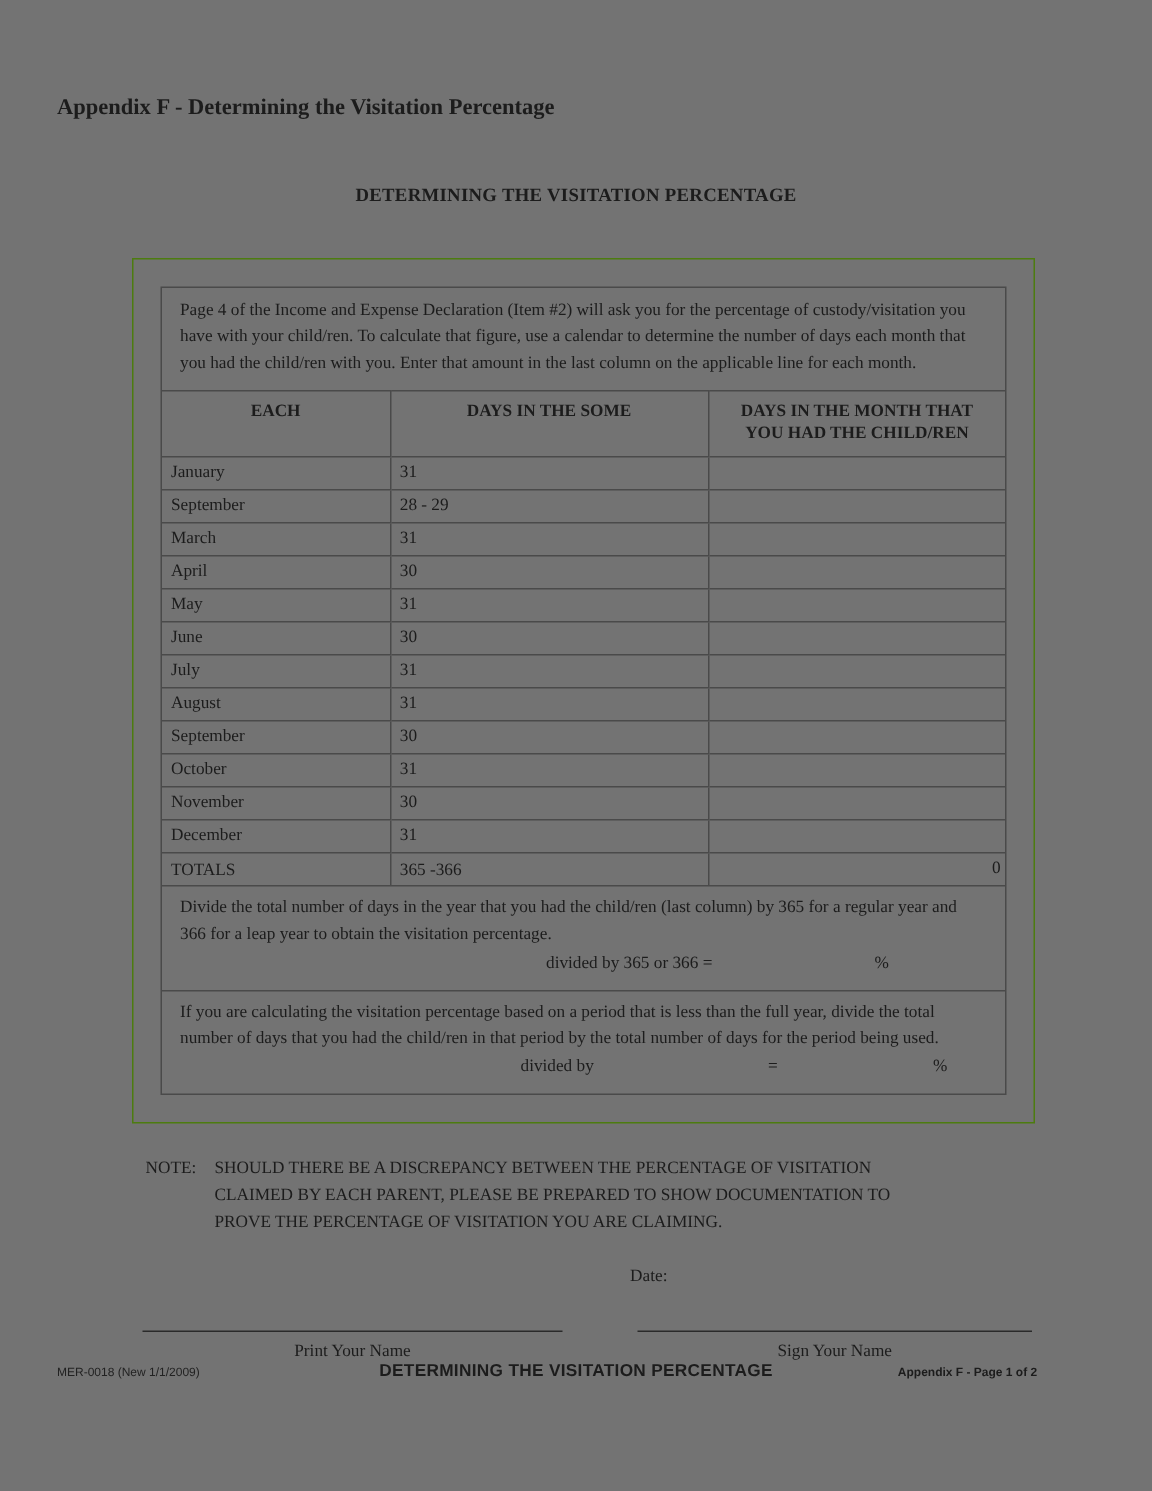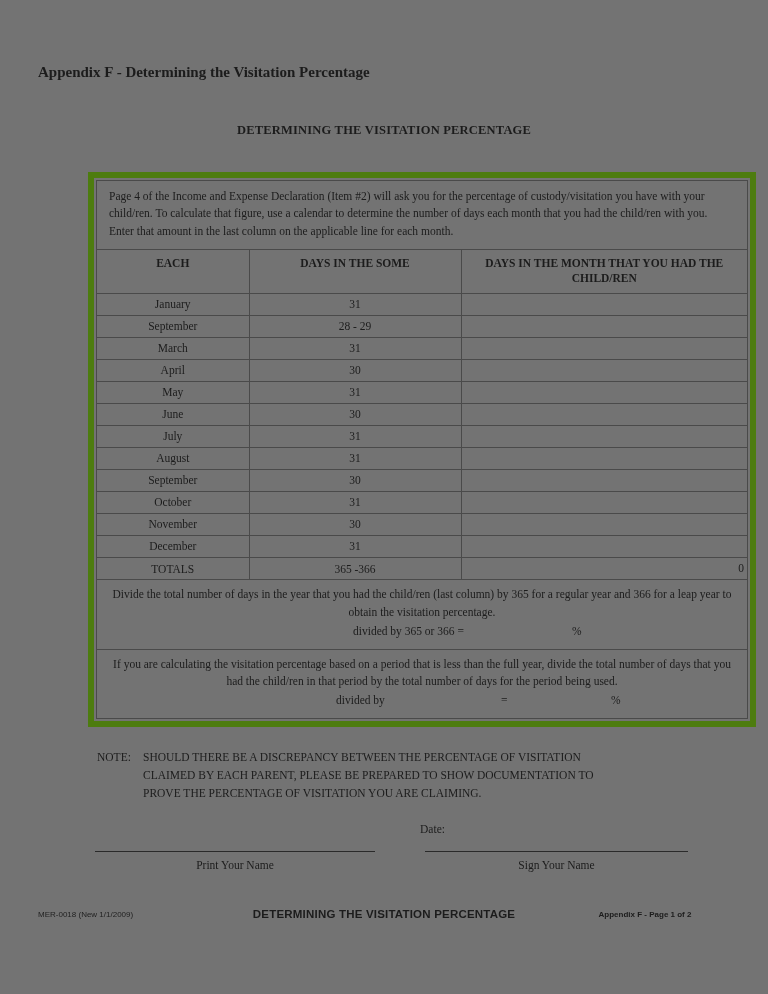--- a/index.html
+++ b/index.html
@@ -21,23 +21,23 @@
   }
   .doc-title {
     margin-top: 42px;
     text-align: center;
     font-size: 12.5px;
     font-weight: bold;
     letter-spacing: 0.2px;
   }
   .box-outer {
     margin: 34px 0 0 88px;
-    width: 668px;
-    border: 6px solid #4d7c0f;
-    padding: 2px;
+    width: 602px;
+    border: 1px solid #4d7c0f;
+    padding: 18px;
   }
   .box-inner { border: 1px solid #4a4a4a; }
   .intro {
     margin: 0;
     padding: 7px 12px 9px 12px;
     font-size: 11.5px;
     line-height: 1.5;
   }
   table.month-table {
     width: 100%;
@@ -52,36 +52,36 @@
     font-weight: bold;
     padding: 6px 14px 6px 14px;
     vertical-align: top;
     line-height: 1.35;
     text-align: center;
   }
   .month-table td {
     border-top: 1px solid #4a4a4a;
     font-size: 11.5px;
     padding: 4px 6px;
-    text-align: center;
+    text-align: left;
     height: 22px;
   }
   .month-table th:not(:last-child),
   .month-table td:not(:last-child) { border-right: 1px solid #4a4a4a; }
   .totals-value {
     text-align: right !important;
     padding-right: 3px !important;
     vertical-align: top;
   }
   .section {
     border-top: 1px solid #4a4a4a;
     padding: 6px 12px 9px 12px;
     font-size: 11.5px;
   }
-  .section p { margin: 0; line-height: 1.5; text-align: center; }
+  .section p { margin: 0; line-height: 1.5; }
   .formula-line { position: relative; height: 17px; margin-top: 2px; }
   .formula-line span { position: absolute; top: 2px; white-space: nowrap; }
   .f-pos-a { left: 244px; }
   .f-pos-pct1 { left: 463px; }
   .f-pos-b { left: 227px; }
   .f-pos-eq { left: 392px; }
   .f-pos-pct2 { left: 502px; }
   .note-block {
     display: flex;
     margin: 22px 0 0 97px;
@@ -97,21 +97,21 @@
     font-size: 11.5px;
     line-height: 1.6;
   }
   .date-line {
     margin: 20px 0 0 97px;
     font-size: 11.5px;
     text-align: center;
   }
   .sig-row {
     display: flex;
-    margin: 16px 0 0 95px;
+    margin: 30px 0 0 95px;
   }
   .sig { text-align: center; }
   .sig-left { width: 280px; margin-right: 50px; }
   .sig-right { width: 263px; }
   .sig-line { border-bottom: 1px solid #2a2a2a; height: 1px; }
   .sig-label { margin-top: 7px; font-size: 11.5px; }
   .footer {
     position: absolute;
     left: 38px;
     right: 38px;

